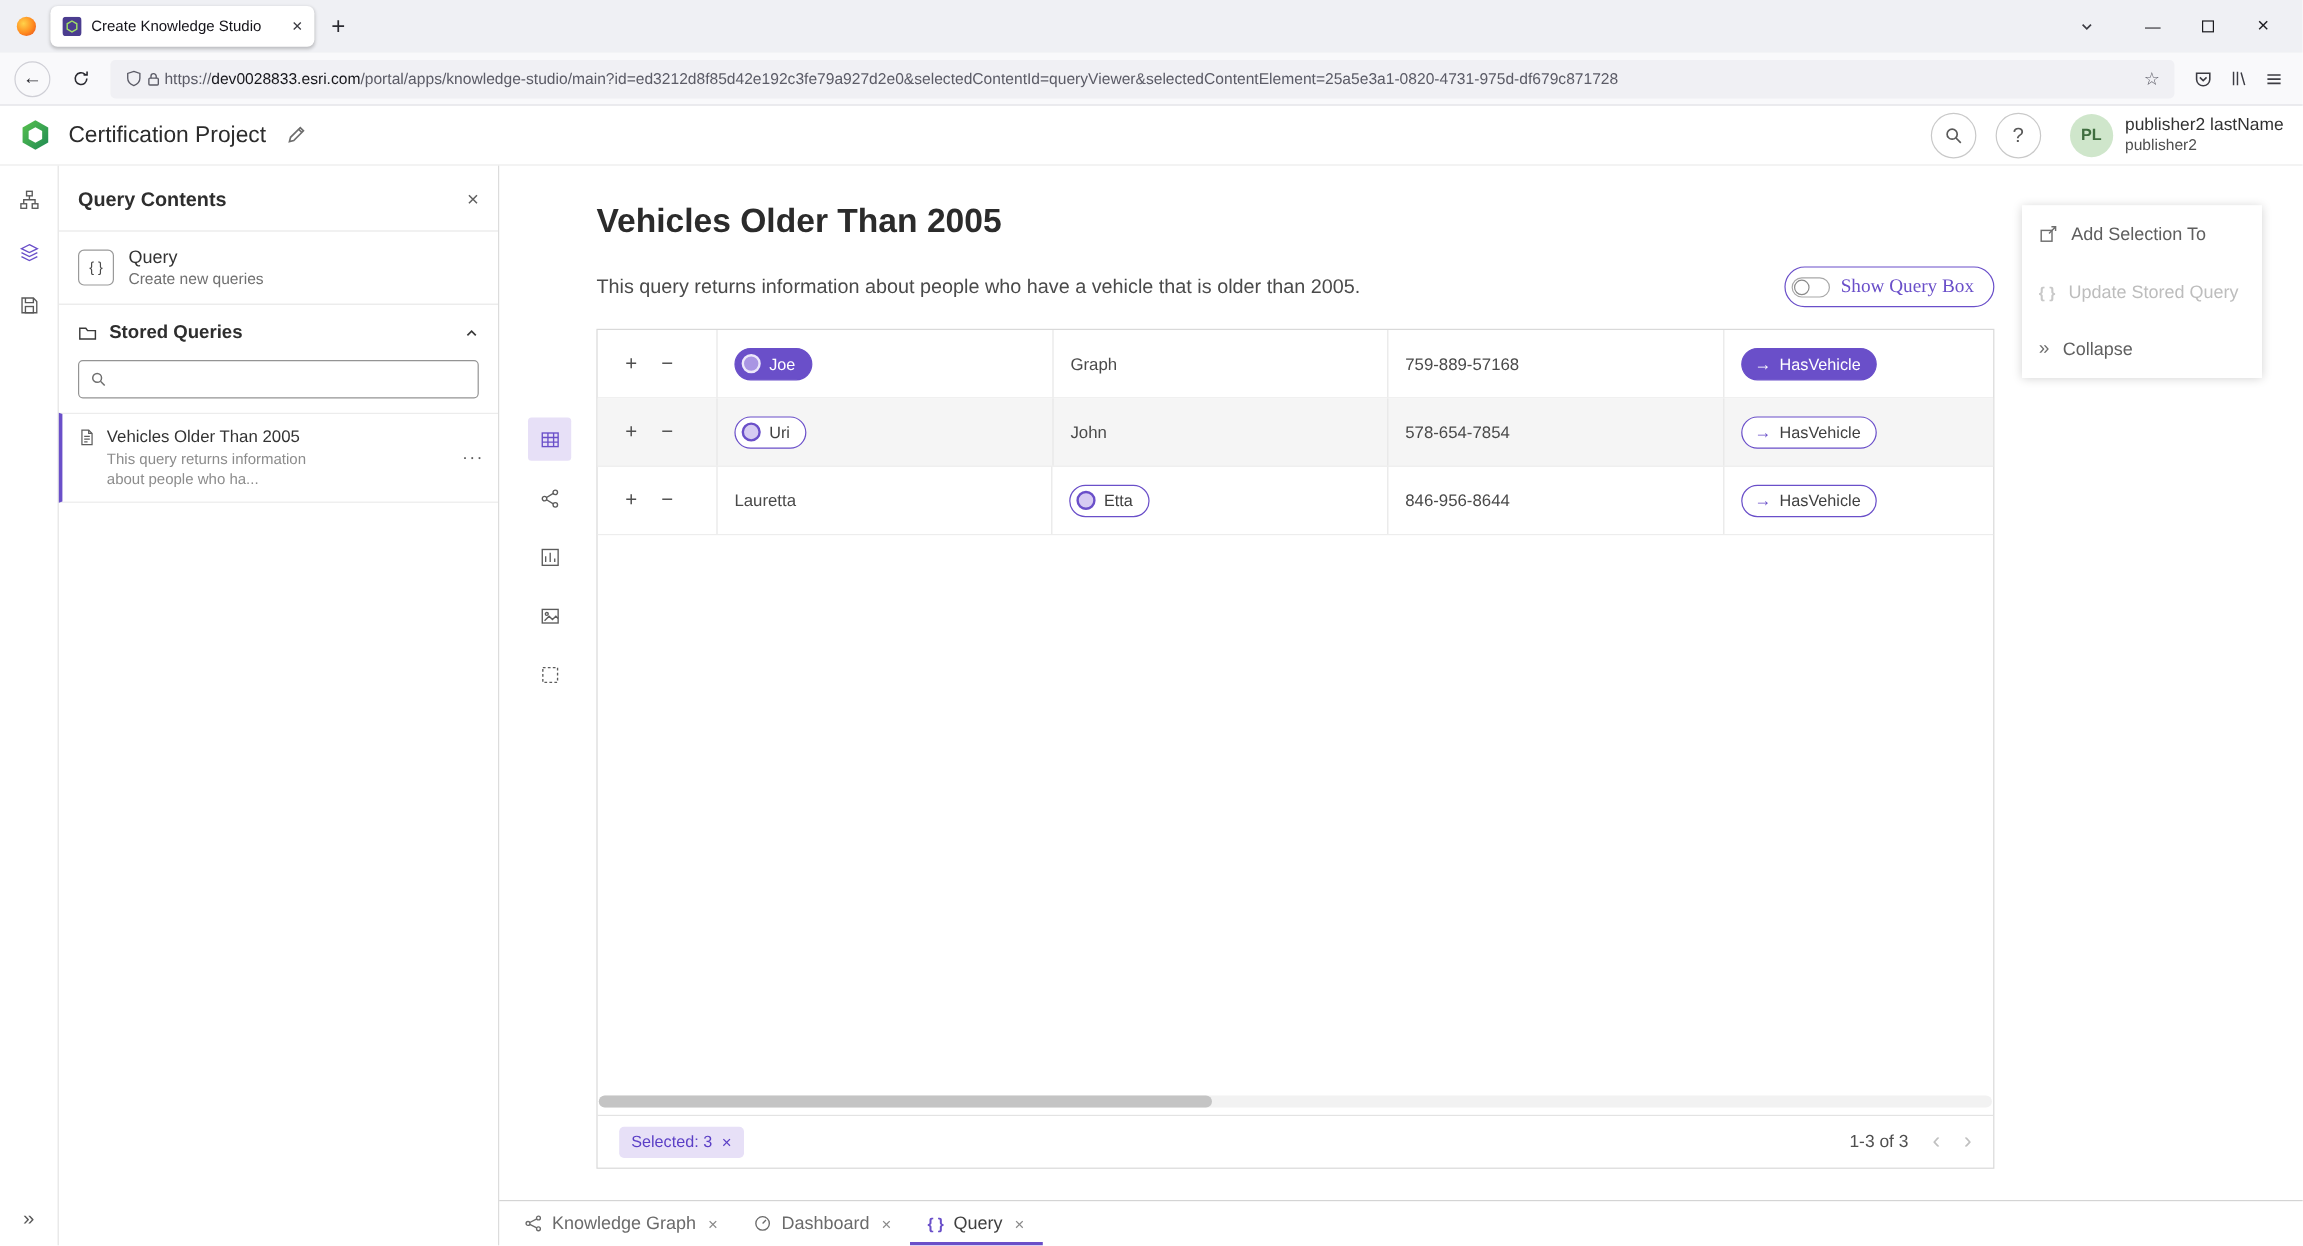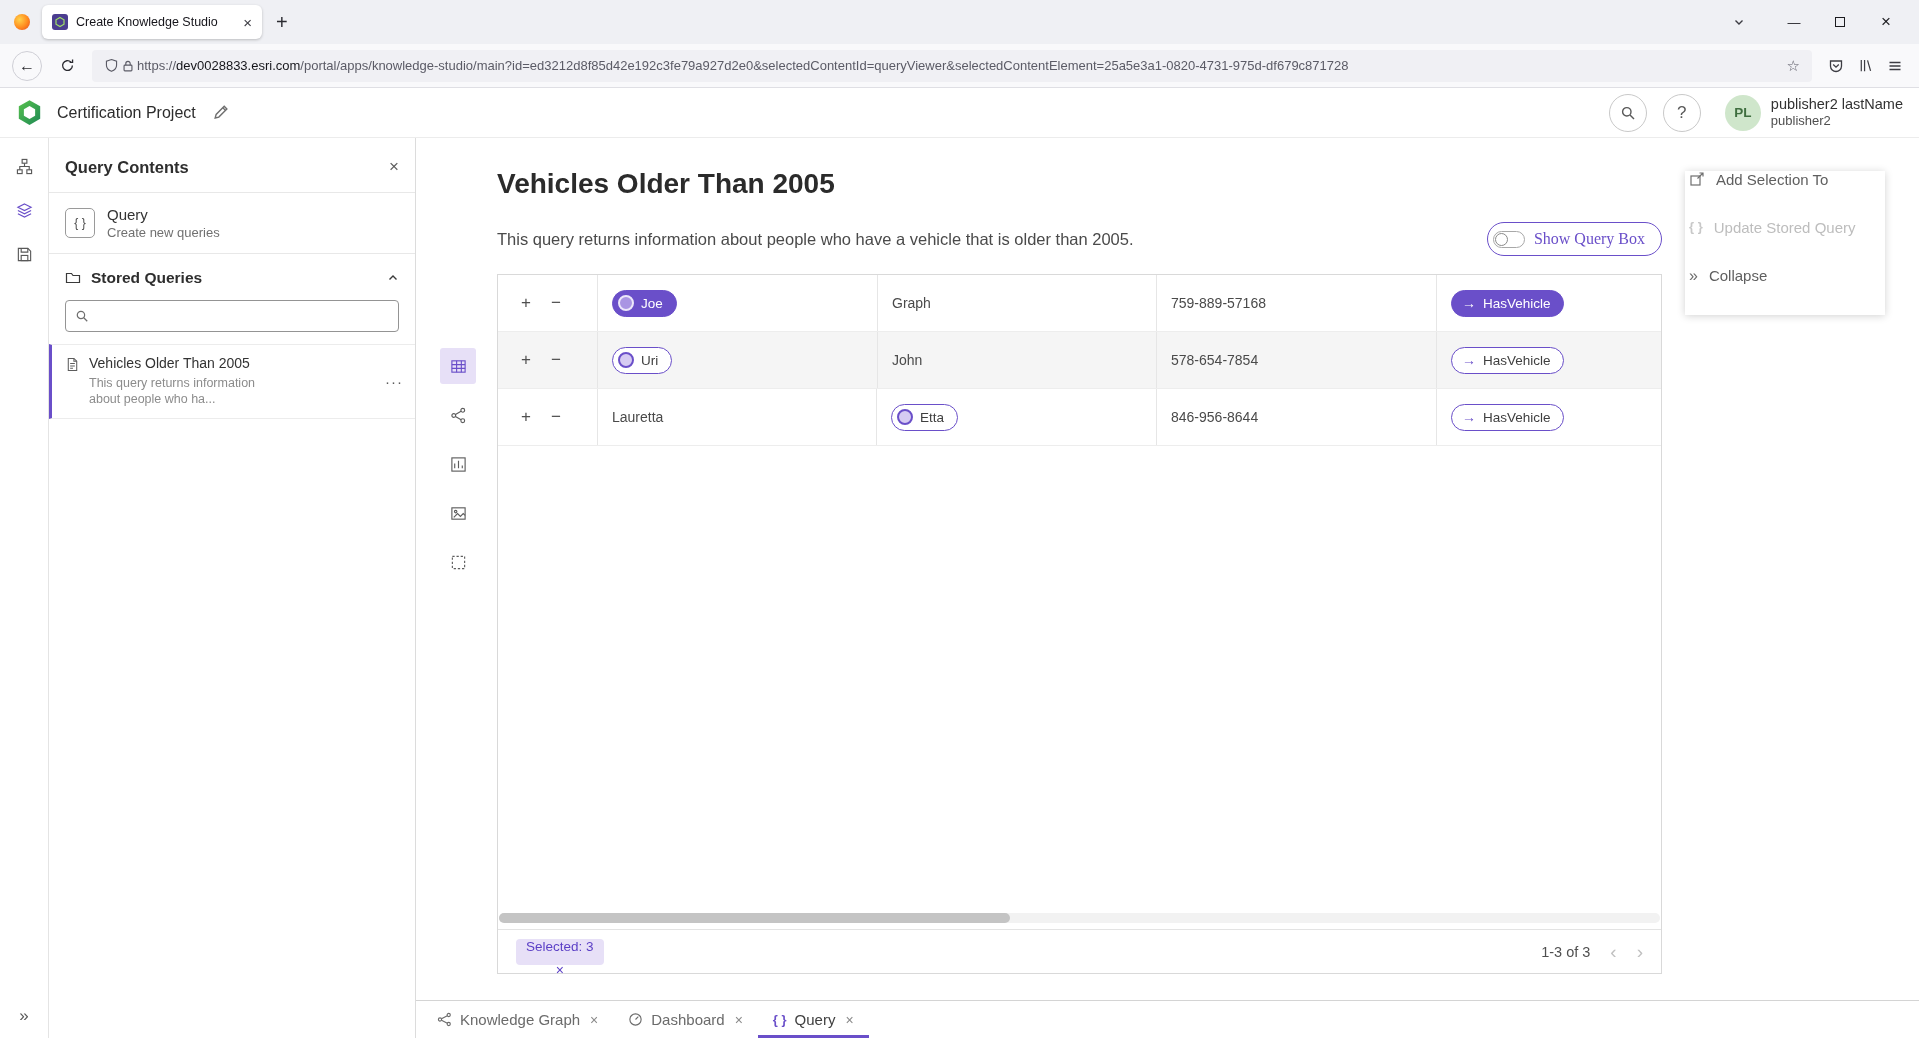--- a/index.html
+++ b/index.html
@@ -29,21 +29,21 @@
   .urlbar { flex:1; height:32px; background:#f0f0f4; border-radius:4px; display:flex; align-items:center;
     padding:0 12px; gap:2px; font-size:13px; }
   .url-ic { color:#5b5b66; display:flex; }
   .url-text { white-space:nowrap; overflow:hidden; text-overflow:ellipsis; color:#5b5b66; }
   .url-text b { color:#16161b; font-weight:400; }
   .url-star { margin-left:auto; color:#5b5b66; font-size:15px; }
   .nav-right { display:flex; align-items:center; gap:14px; margin:0 4px 0 6px; color:#3c3c43; }
 
   
   .app-header { height:50px; display:flex; align-items:center; padding:0 16px; border-bottom:1px solid #ececec; }
-  .app-title { font-size:16px; color:#2c2c2c; margin-left:14px; }
+  .app-title { font-size:19px; color:#2c2c2c; margin-left:14px; }
   .edit-ic { color:#6e6e6e; margin-left:16px; display:flex; }
   .hdr-spacer { flex:1; }
   .circle-btn { width:38px; height:38px; border:1px solid #c9c9c9; border-radius:50%; display:flex;
     align-items:center; justify-content:center; color:#595959; margin-left:16px; font-size:17px; }
   .avatar { width:36px; height:36px; border-radius:50%; background:#cfe6cb; color:#3f6e3f;
     display:flex; align-items:center; justify-content:center; font-size:13.5px; font-weight:700; margin-left:24px; }
   .user-block { margin-left:10px; line-height:1.25; }
   .user-name { font-size:14.5px; color:#323232; }
   .user-sub { font-size:13px; color:#4f4f4f; }
 
@@ -127,38 +127,38 @@
   .rel .arr { font-size:14px; line-height:1; }
   .filled .arr { color:#fff; }
   .outline .arr { color:#6a4fc9; }
 
   .tbody-fill { flex:1; }
   .hscroll { height:10px; margin:0 1px; background:#f2f2f2; border-radius:5px; position:relative; }
   .hscroll .thumb { position:absolute; left:0; top:0; height:10px; width:44%; background:#c4c4c4; border-radius:5px; }
   .tfoot { height:44px; border-top:1px solid #e3e3e3; margin-top:6px; display:flex; align-items:center;
     padding:0 18px; }
   .chip { background:#e7e0f7; color:#5b3fc6; border-radius:4px; height:26px; display:inline-flex;
-    align-items:center; padding:0 10px; font-size:13.5px; gap:8px;flex-direction:column; }
+    align-items:center; padding:0 10px; font-size:13.5px; gap:8px; }
   .chip .x { color:#5b3fc6; font-size:14px; }
   .foot-right { margin-left:auto; display:flex; align-items:center; gap:20px; color:#4f4f4f; font-size:14.5px; }
   .pg-btn { color:#c0c0c0; font-size:19px; line-height:1; }
 
   
   .bottom-tabs { height:38px; border-top:1px solid #d4d4d4; display:flex; align-items:stretch; padding-left:6px; }
   .btab { display:flex; align-items:center; gap:8px; padding:0 15px; font-size:15px; color:#6b6b6b; }
   .btab .bx { color:#8a8a8a; font-size:14px; margin-left:2px; }
   .btab.active { color:#404040; box-shadow:inset 0 -3px 0 #6a4fc9; }
   .tab-ic { display:flex; color:#6b6b6b; }
   .braces-ic { font-size:13px; font-weight:700; }
   .btab.active .braces-ic { color:#6a4fc9; }
 
   
   .ctx { position:absolute; left:1685px; top:171px; width:200px; background:#fff; z-index:50;
     box-shadow:0 1px 8px rgba(0,0,0,.18); }
-  .ctx-item { height:48px; display:flex; align-items:flex-start; gap:11px; padding:0 4px; font-size:15px;
+  .ctx-item { height:48px; display:flex; align-items:center; gap:11px; padding:0 14px; font-size:15px;
     color:#5f5f5f; }
   .ctx-item .ci { display:flex; color:#6e6e6e; }
   .ctx-item.disabled { color:#bdbdbd; }
   .ctx-item.disabled .ci { color:#c8c8c8; }
   .ctx-collapse-ic { font-size:16px; }
 
   svg { display:block; }
 </style>
 </head>
 <body>

